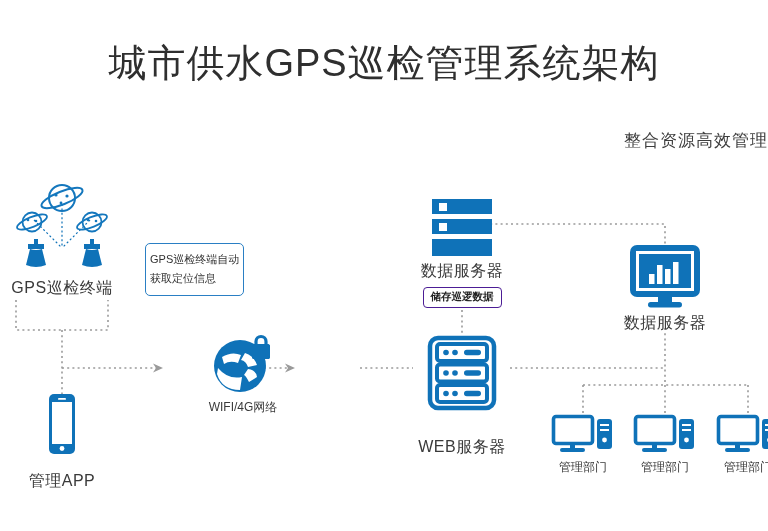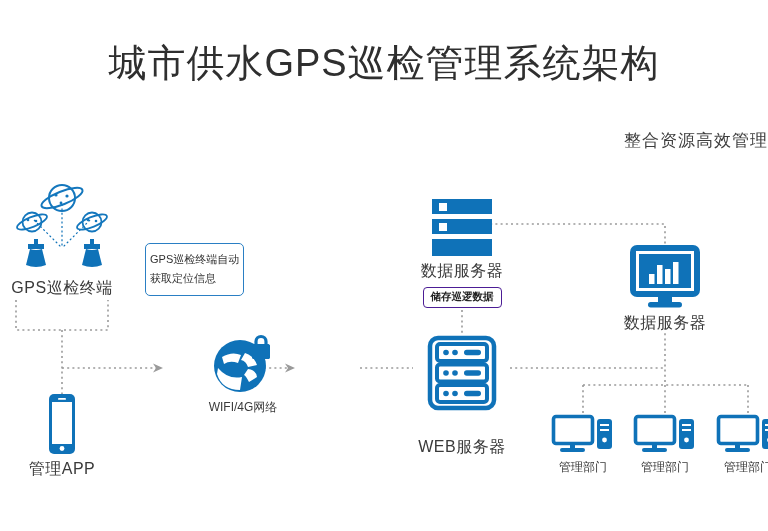--- a/index.html
+++ b/index.html
@@ -182,21 +182,21 @@
       </g>
     </svg>
     <div class="node-label lg">GPS巡检终端</div>
   </div>
 
   <div class="callout" style="left:145px; top:243px;">
     <div>GPS巡检终端自动</div>
     <div>获取定位信息</div>
   </div>
 
-  <div class="node" style="left:20px; top:393px; width:84px;">
+  <div class="node" style="left:20px; top:393px; width:84px;gap:12px;">
     <svg width="40" height="62" viewBox="0 0 40 62">
       <rect x="7" y="1" width="26" height="60" rx="5" ry="5" fill="#0f72b8"></rect>
       <rect x="10" y="9" width="20" height="42" fill="#ffffff"></rect>
       <rect x="16" y="5" width="8" height="1.8" rx="0.9" fill="#ffffff"></rect>
       <circle cx="20" cy="55.5" r="2.4" fill="#ffffff"></circle>
     </svg>
     <div class="node-label lg">管理APP</div>
   </div>
 
   <div class="node" style="left:172px; top:335px; width:78px;margin-left:32px;">

